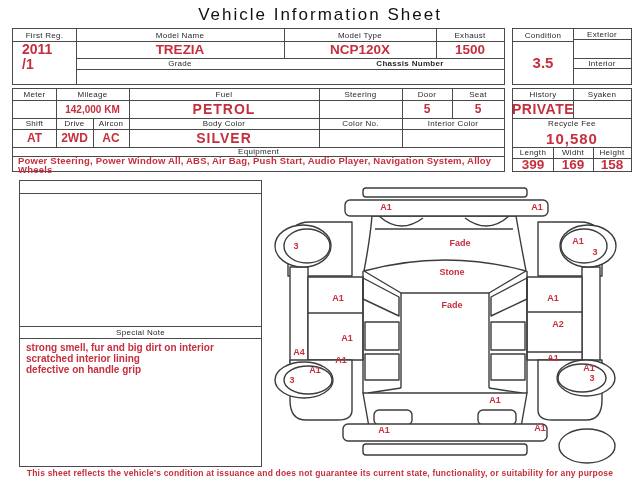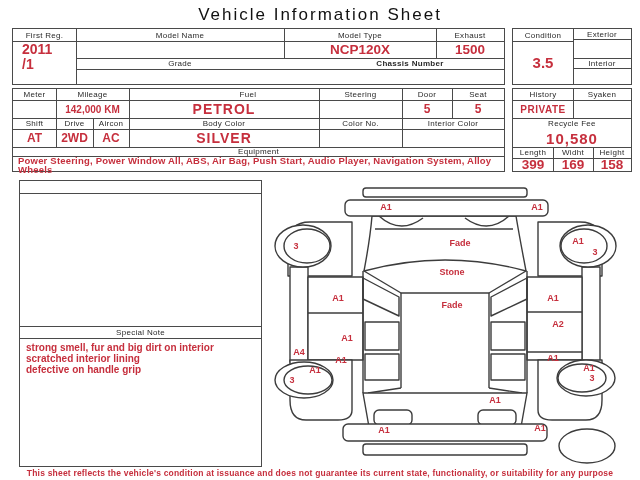--- a/index.html
+++ b/index.html
@@ -7,21 +7,21 @@
   body { width:640px; height:480px; position:relative; background:#fff;
          font-family:"Liberation Sans", sans-serif; overflow:hidden; }
   .abs { position:absolute; }
   .box { position:absolute; border:1px solid var(--line); background:#fff; }
   .hl  { position:absolute; height:1px; background:var(--line); }
   .vl  { position:absolute; width:1px; background:var(--line); }
   .hdr { position:absolute; color:var(--hdr); font-size:8px; text-align:center;
          display:flex; align-items:center; justify-content:center; letter-spacing:.3px; }
   .val { position:absolute; color:var(--accent); font-weight:bold; text-align:center;
          display:flex; align-items:center; justify-content:center; }
-  .fs10{ font-size:10px; } .fs12{ font-size:12px; } .fs13{ font-size:13.5px; }
+  .fs10{ font-size:14px; } .fs12{ font-size:12px; } .fs13{ font-size:13.5px; }
   .fs14{ font-size:14px; } .fs15{ font-size:15px; }
   #page-title { top:5px; left:0; width:640px; text-align:center; color:#111;
          font-size:17px; letter-spacing:2px; }
   #first-reg-value { align-items:flex-start; justify-content:flex-start; text-align:left;
          padding:1px 0 0 9px; line-height:15px; white-space:pre-line; font-size:14px; }
   #equipment-value { justify-content:flex-start; text-align:left; align-items:flex-start;
          padding:1px 5px 0 5px; font-size:9.5px; line-height:8.5px; letter-spacing:.2px; }
   #special-note-text { color:var(--accent); font-weight:bold; font-size:10px;
          line-height:11px; white-space:pre-line; max-width:218px; }
   #sheet-footer { top:468px; left:0; width:640px; text-align:center; color:var(--accent);
@@ -44,20 +44,21 @@
   <div class="hl" style="left:63px;top:29px;width:428px;"></div>
   <div class="hl" style="left:63px;top:40px;width:428px;"></div>
   <div class="hdr" style="left:0;top:0;width:63px;height:12px;">First Reg.</div>
   <div class="hdr" style="left:271px;top:0;width:152px;height:12px;">Model Type</div>
   <div class="hdr" style="left:63px;top:0;width:208px;height:12px;">Model Name</div>
   <div class="hdr" style="left:423px;top:0;width:68px;height:12px;">Exhaust</div>
   <div class="hdr" style="left:63px;top:29px;width:208px;height:11px;">Grade</div>
   <div class="hdr" style="left:287px;top:29px;width:220px;height:11px;font-weight:bold;">Chassis Number</div>
   <div class="val" id="first-reg-value" style="left:0;top:12px;width:63px;height:43px;">2011
 /1</div>
+  <div class="val fs13" style="left:63px;top:12px;width:208px;height:17px;">TREZIA</div>
   <div class="val fs13" style="left:271px;top:12px;width:152px;height:17px;">NCP120X</div>
   <div class="val fs13" style="left:423px;top:12px;width:68px;height:17px;">1500</div>
   <div class="val fs14" style="left:63px;top:40px;width:208px;height:15px;margin-top:24px;">1.5I TYPE EURO</div>
 </div>
 
 <div class="box" style="left:512px;top:28px;width:120px;height:57px;">
   <div class="vl" style="left:60px;top:0;height:55px;"></div>
   <div class="hl" style="left:0;top:12px;width:60px;"></div>
   <div class="hl" style="left:60px;top:10px;width:58px;"></div>
   <div class="hl" style="left:60px;top:29px;width:58px;"></div>
@@ -81,21 +82,21 @@
   <div class="vl" style="left:306px;top:0;height:29px;"></div>
   <div class="vl" style="left:389px;top:0;height:29px;"></div>
   <div class="vl" style="left:439px;top:0;height:29px;"></div>
   <div class="vl" style="left:43px;top:29px;height:29px;"></div>
   <div class="vl" style="left:80px;top:29px;height:29px;"></div>
   <div class="vl" style="left:116px;top:29px;height:29px;"></div>
   <div class="vl" style="left:306px;top:29px;height:29px;"></div>
   <div class="vl" style="left:389px;top:29px;height:29px;"></div>
   <div class="hdr" style="left:0;top:0;width:43px;height:11px;">Meter</div>
   <div class="hdr" style="left:43px;top:0;width:73px;height:11px;">Mileage</div>
-  <div class="hdr" style="left:116px;top:0;width:190px;height:11px;margin-left:24px;">Fuel</div>
+  <div class="hdr" style="left:116px;top:0;width:190px;height:11px;">Fuel</div>
   <div class="hdr" style="left:306px;top:0;width:83px;height:11px;">Steering</div>
   <div class="hdr" style="left:389px;top:0;width:50px;height:11px;">Door</div>
   <div class="hdr" style="left:439px;top:0;width:52px;height:11px;">Seat</div>
   <div class="val" style="left:43px;top:11px;width:73px;height:18px;font-size:10px;">142,000 KM</div>
   <div class="val fs14" style="left:116px;top:11px;width:190px;height:18px;letter-spacing:1px;">PETROL</div>
   <div class="val fs12" style="left:389px;top:11px;width:50px;height:18px;">5</div>
   <div class="val fs12" style="left:439px;top:11px;width:52px;height:18px;">5</div>
   <div class="hdr" style="left:0;top:29px;width:43px;height:11px;">Shift</div>
   <div class="hdr" style="left:43px;top:29px;width:37px;height:11px;">Drive</div>
   <div class="hdr" style="left:80px;top:29px;width:36px;height:11px;">Aircon</div>

